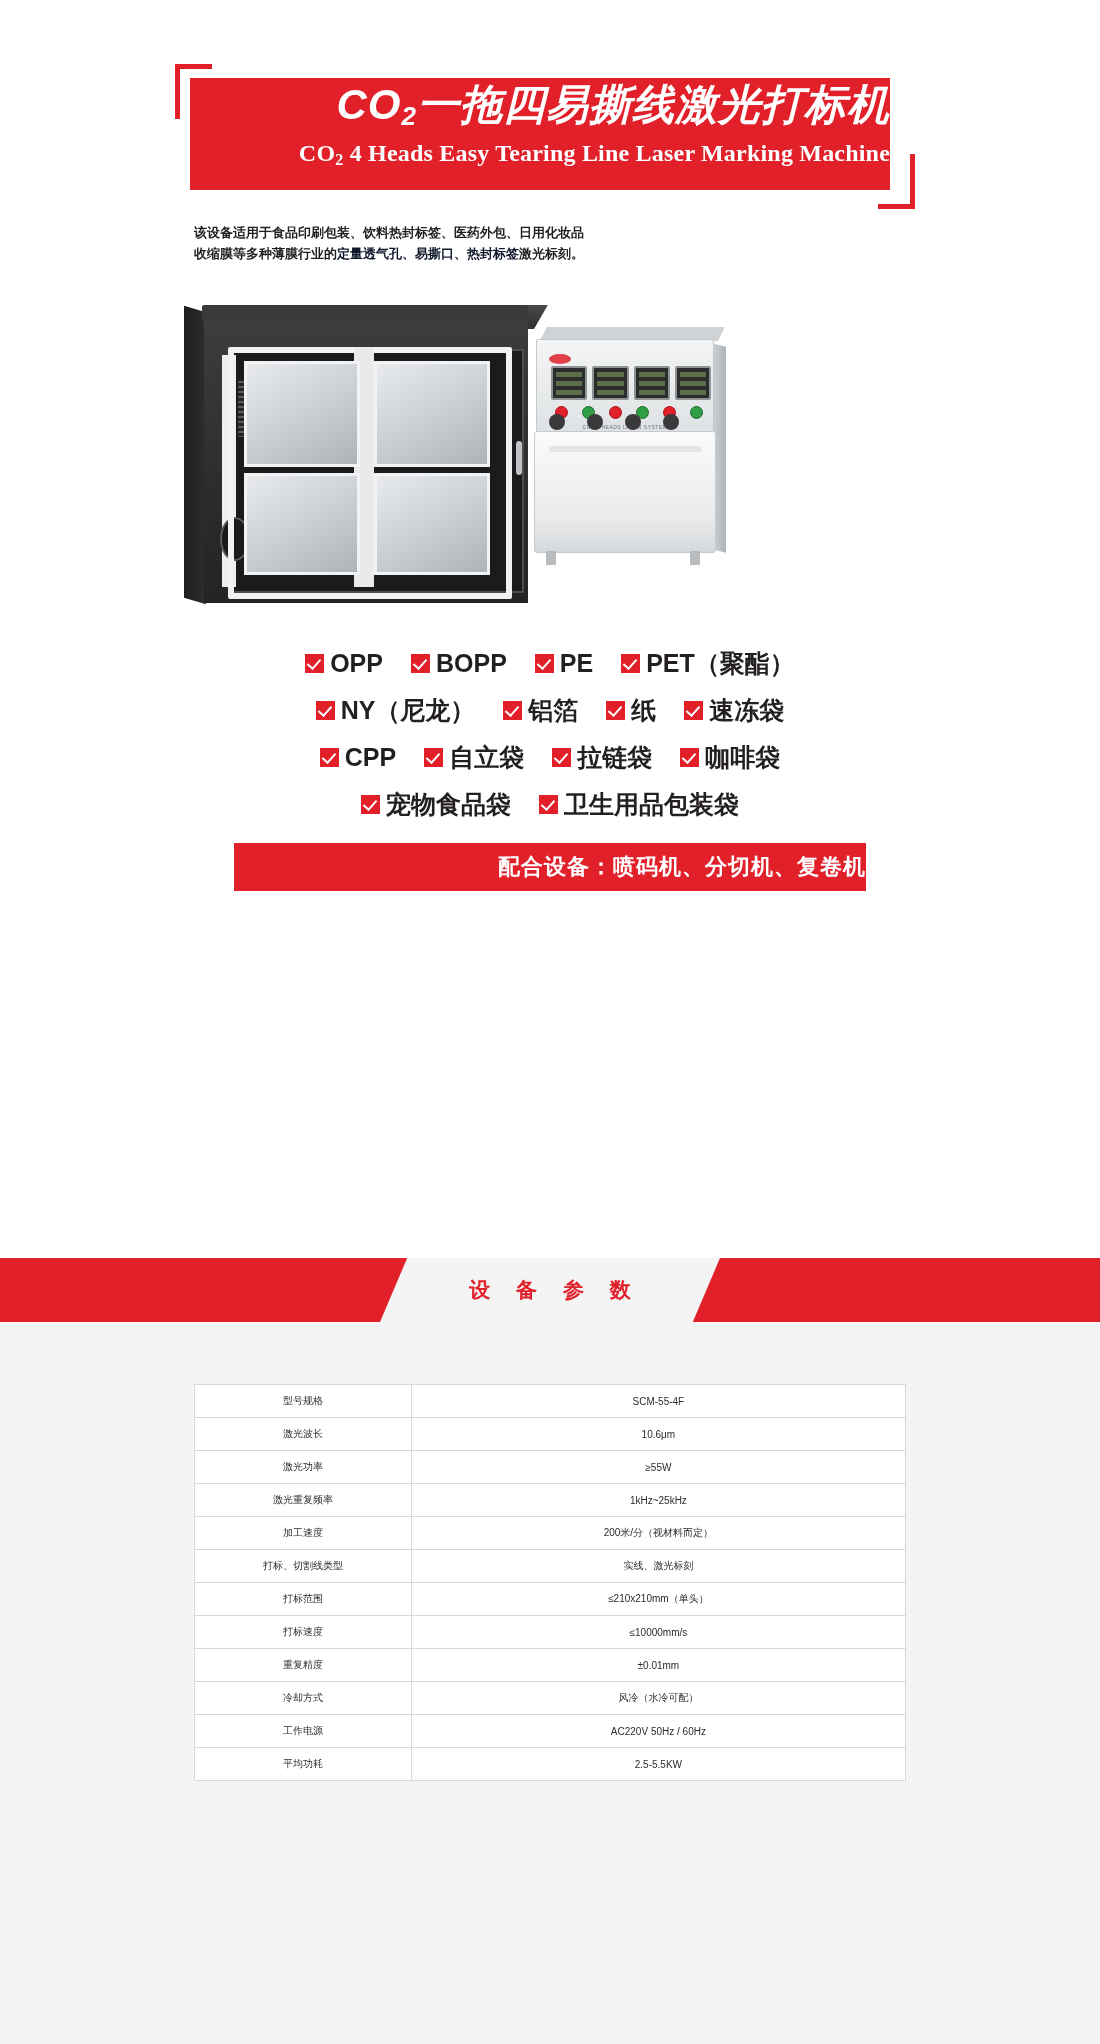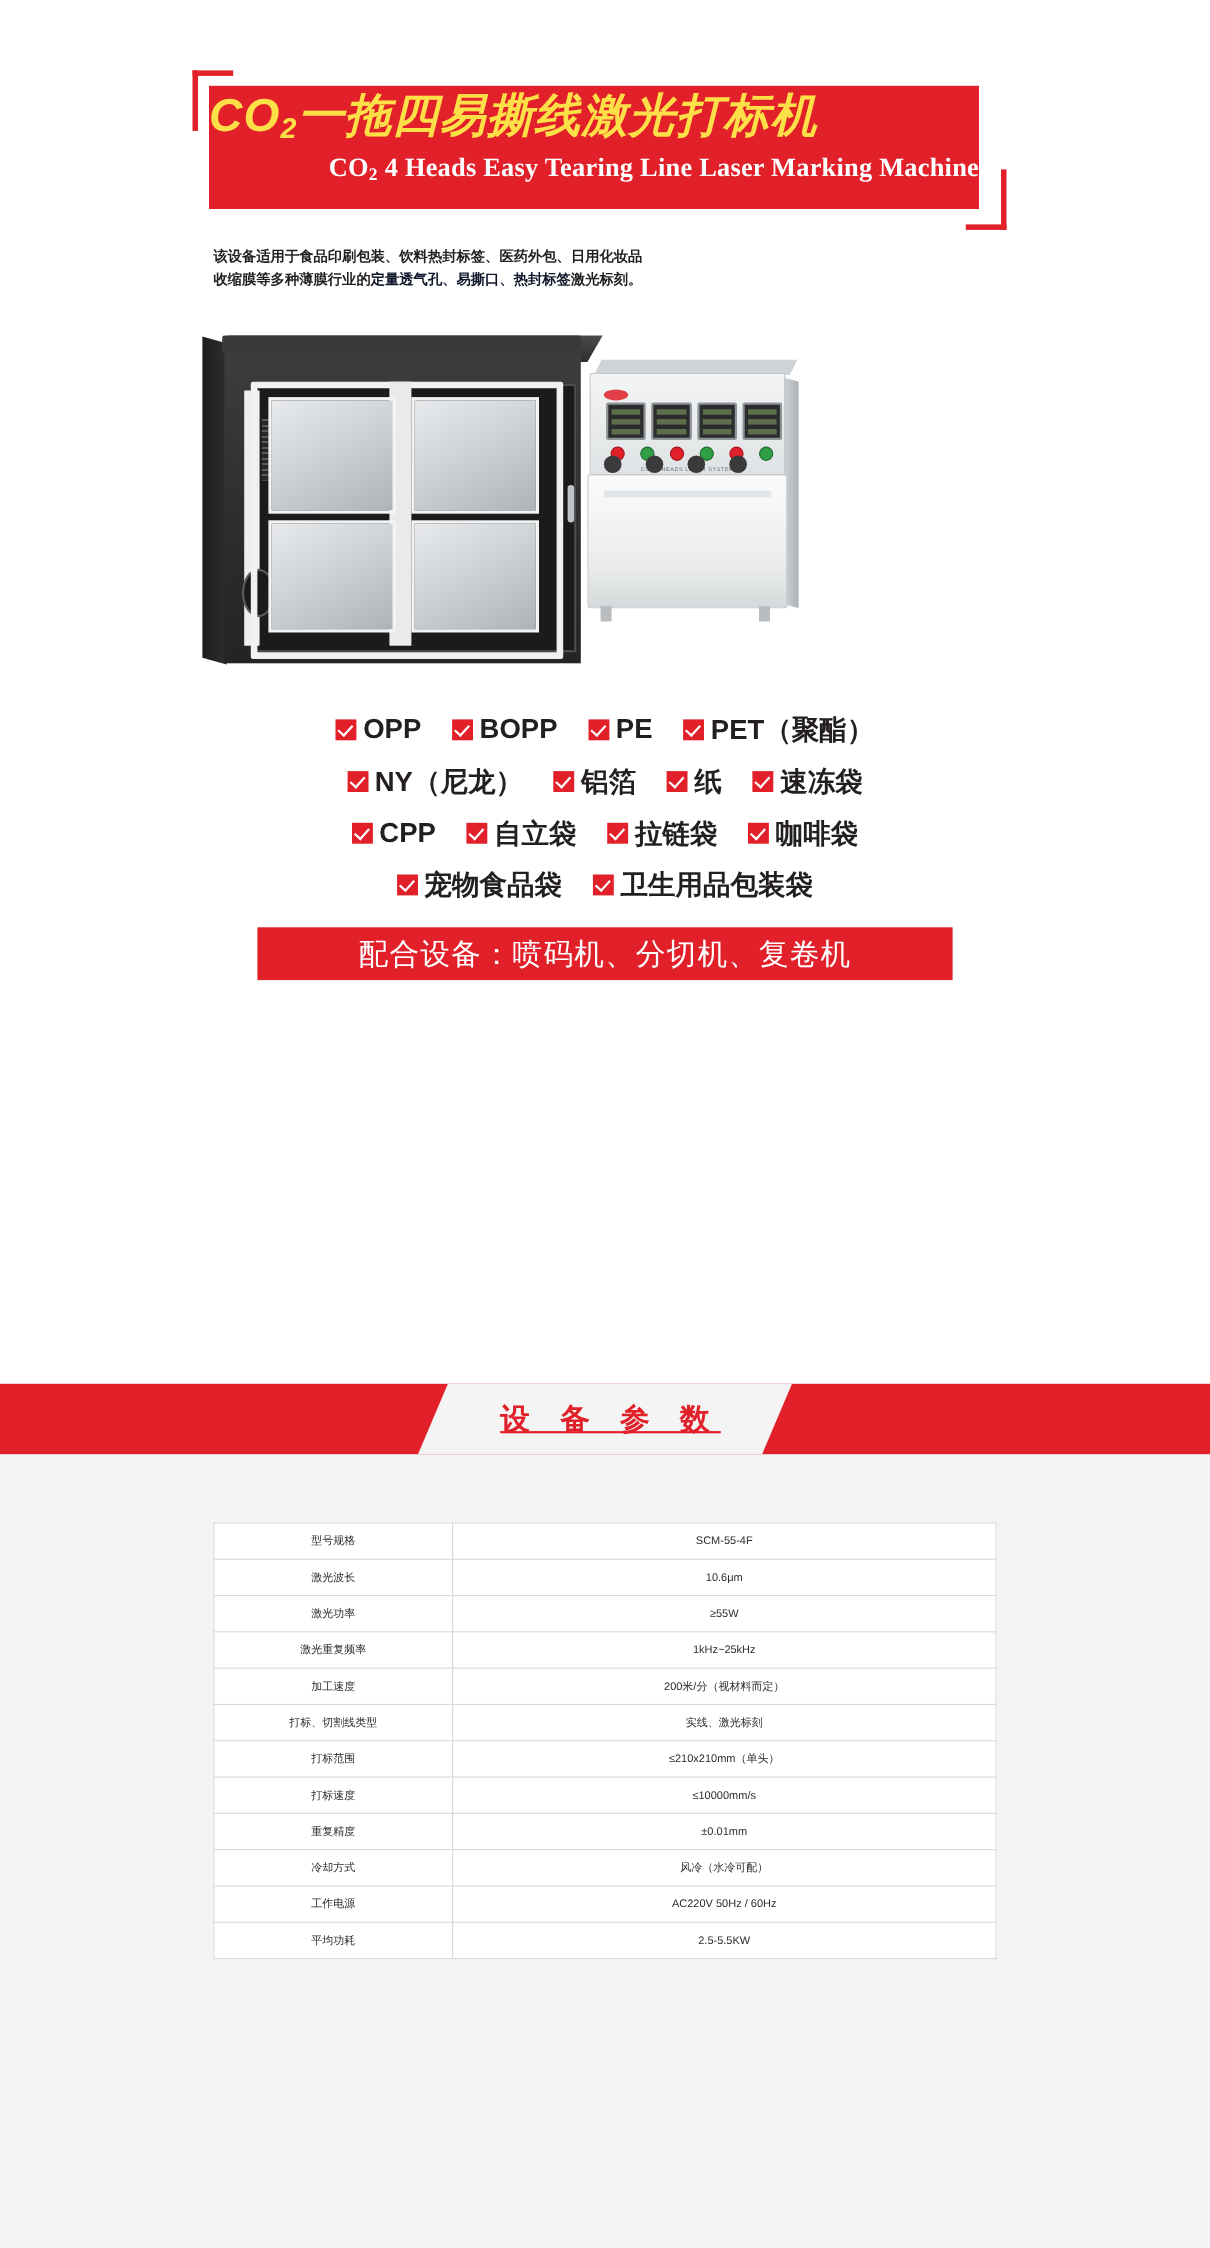--- a/index.html
+++ b/index.html
@@ -15,22 +15,22 @@
   
   .title-wrap{position:relative;margin:78px 0 0 0;height:118px;}
   .title-bar{
     position:absolute;left:190px;top:0;width:700px;height:112px;
     background:#e1202a;
   }
   .corner{position:absolute;border:5px solid #e1202a;width:32px;height:50px;}
   .corner.tl{left:175px;top:-14px;border-right:none;border-bottom:none;}
   .corner.br{left:878px;top:76px;border-left:none;border-top:none;}
   .title-cn{
-    position:absolute;left:0;top:6px;width:700px;text-align:left;
-    color:#fde047;font-style:italic;font-weight:bold;font-size:42px;
+    position:absolute;left:0;top:6px;width:700px;text-align:right;
+    color:#ffffff;font-style:italic;font-weight:bold;font-size:42px;
     letter-spacing:1px;line-height:1;
   }
   .title-cn .sub{font-size:26px;vertical-align:-6px;}
   .title-en{
     position:absolute;left:0;top:62px;width:700px;text-align:right;
     color:#fff;font-family:"Liberation Serif","DejaVu Serif",serif;
     font-weight:bold;font-size:24px;letter-spacing:.2px;
   }
   .title-en .sub{font-size:16px;vertical-align:-4px;}
 
@@ -101,37 +101,36 @@
   .materials{width:712px;margin:30px auto 0 auto;}
   .mrow{display:flex;justify-content:center;align-items:center;margin-bottom:14px;}
   .mitem{display:flex;align-items:center;font-size:25px;font-weight:bold;color:#231f20;margin:0 14px;white-space:nowrap;}
   .tick{display:inline-block;width:19px;height:19px;background:#e1202a;margin-right:6px;position:relative;flex:none;}
   .tick:after{content:"";position:absolute;left:5px;top:2px;width:6px;height:11px;
     border:solid #fff;border-width:0 2.5px 2.5px 0;transform:rotate(42deg);}
 
   
   .redstrip{
     width:632px;margin:22px auto 0 auto;height:48px;background:#e1202a;
-    display:flex;align-items:center;justify-content:center;
-    color:#fff;font-size:27px;font-weight:normal;letter-spacing:1px;
+    display:flex;align-items:center;justify-content:flex-end;
+    color:#fff;font-size:22px;font-weight:bold;letter-spacing:1px;
   }
 
   
   .spec-section{position:absolute;left:0;top:1258px;width:1100px;height:786px;background:#f4f4f4;}
   .spec-band{position:relative;width:1100px;height:64px;background:#e1202a;}
   .spec-band .white-wedge{
     position:absolute;left:380px;top:0;width:340px;height:64px;background:#f4f4f4;
     clip-path:polygon(8% 0,100% 0,92% 100%,0 100%);
   }
   .spec-title{
     position:absolute;left:380px;top:0;width:340px;height:64px;
     display:flex;align-items:center;justify-content:center;
-    color:#e1202a;font-size:27px;font-weight:bold;letter-spacing:10px;
+    color:#e1202a;font-size:21px;font-weight:bold;letter-spacing:10px;
     text-indent:10px;
-    text-decoration:underline;
   }
   table.spec{
     width:712px;margin:62px auto 0 auto;border-collapse:collapse;background:#fff;
     border:1px solid #d9d9d9;
   }
   table.spec td{
     border:1px solid #d9d9d9;height:32px;font-size:10px;color:#2b2b2b;text-align:center;
     padding:0 6px;
   }
   table.spec td.k{width:212px;}

